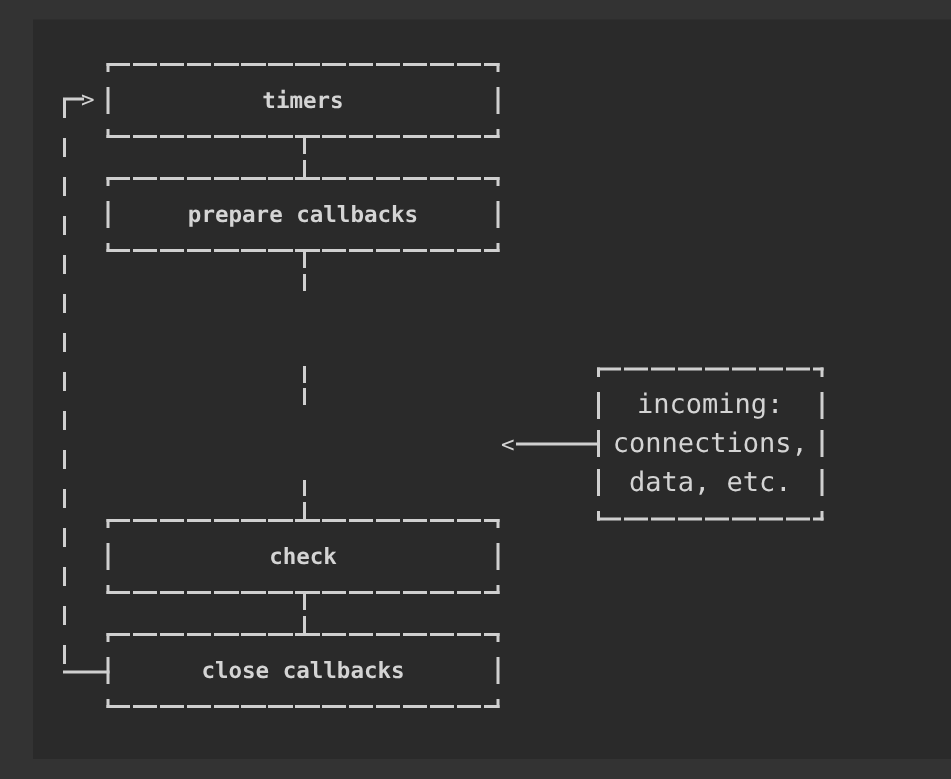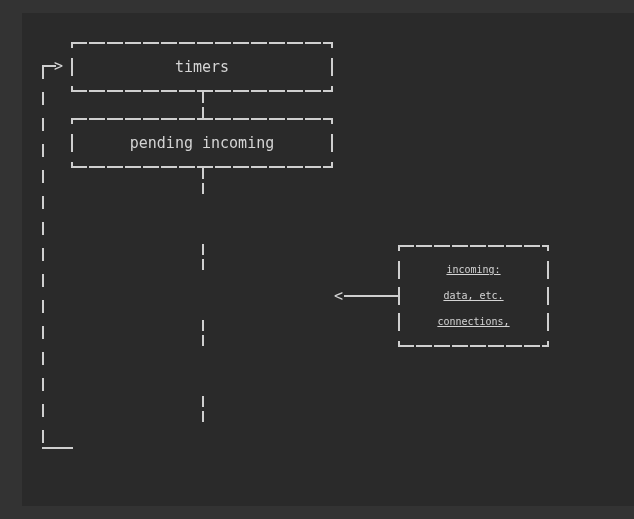--- a/index.html
+++ b/index.html
@@ -19,20 +19,21 @@
   }
   
   .phase-box{
     position:absolute;left:49px;width:262px;height:50px;
     display:flex;align-items:center;justify-content:center;
     background:
       repeating-linear-gradient(90deg,var(--line) 0 16px,transparent 16px 18px) left top/100% 2px no-repeat,
       repeating-linear-gradient(90deg,var(--line) 0 16px,transparent 16px 18px) left bottom/100% 2px no-repeat,
       linear-gradient(180deg,var(--line) 0 6px,transparent 6px 16px,var(--line) 16px 34px,transparent 34px 44px,var(--line) 44px 50px) left top/2px 100% no-repeat,
       linear-gradient(180deg,var(--line) 0 6px,transparent 6px 16px,var(--line) 16px 34px,transparent 34px 44px,var(--line) 44px 50px) right top/2px 100% no-repeat;
+    font-weight: bold;
   }
   .phase-label{
     color:var(--text);font-size:15px;line-height:16px;white-space:pre;
   }
   .connector{
     position:absolute;left:180px;width:2px;height:26px;
     background:linear-gradient(var(--line) 0 11px,transparent 11px 15px,var(--line) 15px 26px);
   }
   .loop-vline{
     position:absolute;left:20px;top:53px;width:2px;height:382px;
@@ -55,54 +56,60 @@
   .incoming-box{
     position:absolute;left:376px;top:232px;width:151px;height:102px;
     box-sizing:border-box;padding-top:12px;text-align:center;
     background:
       repeating-linear-gradient(90deg,var(--line) 0 16px,transparent 16px 18px) left top/100% 2px no-repeat,
       repeating-linear-gradient(90deg,var(--line) 0 16px,transparent 16px 18px) left bottom/100% 2px no-repeat,
       linear-gradient(180deg,var(--line) 0 6px,transparent 6px 16px,var(--line) 16px 34px,transparent 34px 42px,var(--line) 42px 60px,transparent 60px 68px,var(--line) 68px 86px,transparent 86px 96px,var(--line) 96px 102px) left top/2px 100% no-repeat,
       linear-gradient(180deg,var(--line) 0 6px,transparent 6px 16px,var(--line) 16px 34px,transparent 34px 42px,var(--line) 42px 60px,transparent 60px 68px,var(--line) 68px 86px,transparent 86px 96px,var(--line) 96px 102px) right top/2px 100% no-repeat;
   }
   .incoming-line{
-    color:var(--text);font-size:10px;line-height:26px;white-space:pre;text-decoration:underline;
+    color:var(--text);font-size:18px;line-height:26px;white-space:pre;
   }
 </style>
 </head>
 <body>
 
 <div class="stage">
   <div class="panel">
 
     <div class="loop-vline"></div>
     <div class="loop-top-hline"></div>
     <span class="arrow-glyph loop-arrow">&gt;</span>
     <div class="loop-bottom-hline"></div>
 
     <div class="phase-box" style="top:29px">
       <span class="phase-label">timers</span>
     </div>
     <div class="connector" style="top:79px"></div>
 
     <div class="phase-box" style="top:105px">
-      <span class="phase-label">pending incoming</span>
+      <span class="phase-label">prepare callbacks</span>
     </div>
     <div class="connector" style="top:155px"></div>
 
     <div class="connector" style="top:231px"></div>
 
     <div class="connector" style="top:307px"></div>
 
+    <div class="phase-box" style="top:333px">
+      <span class="phase-label">check</span>
+    </div>
     <div class="connector" style="top:383px"></div>
 
+    <div class="phase-box" style="top:409px">
+      <span class="phase-label">close callbacks</span>
+    </div>
 
     <span class="arrow-glyph incoming-arrow">&lt;</span>
     <div class="incoming-arrow-line"></div>
 
     <div class="incoming-box">
       <div class="incoming-line">incoming:</div>
+      <div class="incoming-line">connections,</div>
       <div class="incoming-line">data, etc.</div>
-      <div class="incoming-line">connections,</div>
     </div>
 
   </div>
 </div>
 
 </body></html>

